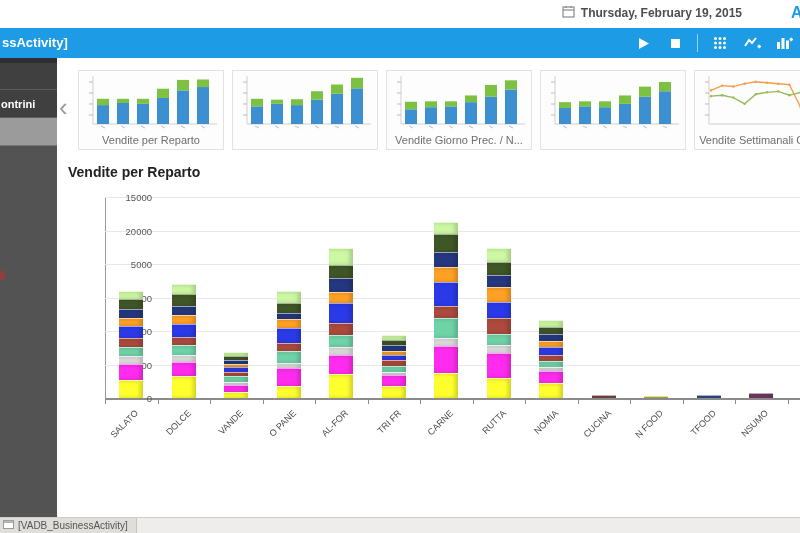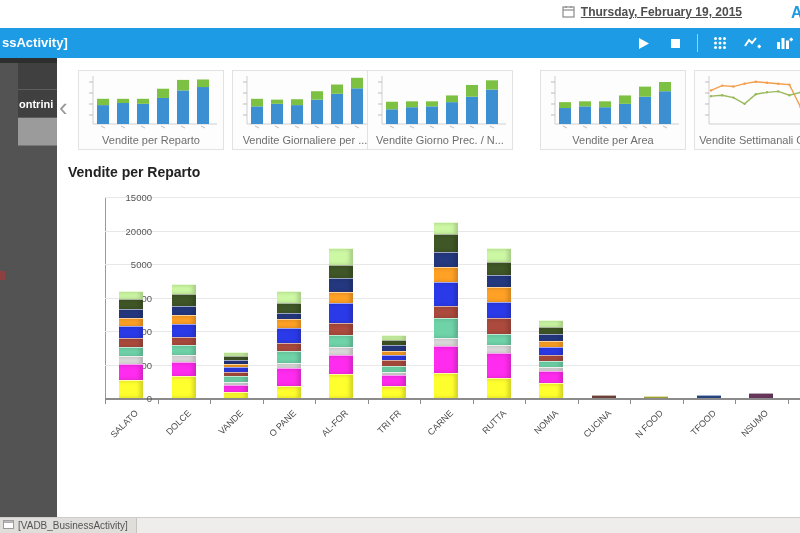--- a/index.html
+++ b/index.html
@@ -1,34 +1,34 @@
 <!DOCTYPE html>
 <html><head>
 <meta charset="utf-8">
 <style>
   * { margin:0; padding:0; box-sizing:border-box; }
   html,body { width:800px; height:533px; overflow:hidden; background:#fff;
               font-family:"Liberation Sans", sans-serif; }
 
   
   #topbar { position:absolute; left:0; top:0; width:800px; height:28px; background:#ffffff; }
-  #date-area { position:absolute; right:58px; top:5px; display:flex; gap:6px;
-               color:#4e4e4e; font-size:12px; font-weight:bold; cursor:pointer;text-decoration:underline; }
+  #date-area { position:absolute; right:58px; top:5px; display:flex; align-items:center; gap:6px;
+               color:#4e4e4e; font-size:12px; font-weight:bold; cursor:pointer; }
   #logo-a { position:absolute; left:791px; top:4px; color:#1d9be4; font-size:16px; font-weight:bold; }
 
   
   #toolbar { position:absolute; left:0; top:28px; width:800px; height:30px; background:#1d9be4; }
   #toolbar-title { position:absolute; left:2px; top:7px; color:#fff; font-size:13px; font-weight:bold; white-space:nowrap; }
   #toolbar-icons { position:absolute; right:6px; top:0; height:30px; display:flex; align-items:center; gap:12px; }
   .tb-ic { display:flex; align-items:center; justify-content:center; width:20px; height:20px; cursor:pointer; }
   .tb-sep { width:1px; height:18px; background:rgba(255,255,255,.55); }
 
   
   #sidebar { position:absolute; left:0; top:58px; width:57px; height:459px; background:#535353; }
-  .sb-item { width:100%; color:#fff; font-size:11px; font-weight:bold; display:flex; align-items:center; cursor:pointer;margin-left:18px; }
+  .sb-item { width:100%; color:#fff; font-size:11px; font-weight:bold; display:flex; align-items:center; cursor:pointer; }
   #sb-0 { height:5px;  background:#2e2e2e; }
   #sb-1 { height:27px; background:#404040; border-bottom:1px solid #5d5d5d; }
   #sb-2 { height:28px; background:#404040; border-bottom:1px solid #5d5d5d; padding-left:1px; }
   #sb-3 { height:28px; background:#9b9b9b; border-bottom:1px solid #777; }
   #sb-rest { position:relative; height:370px; background:#535353; }
   #sb-red-mark { position:absolute; left:0; top:125px; width:5px; height:9px; background:#8e4040; }
 
   
   #main { position:absolute; left:57px; top:58px; width:743px; height:459px; background:#fff; overflow:hidden; }
 
@@ -191,23 +191,22 @@
               <rect x="74" y="25.64" width="12" height="24.36" fill="#3c8fd0"></rect>
               <rect x="74" y="17.240000000000002" width="12" height="8.4" fill="#7cc142"></rect>
               <line x1="78" y1="52" x2="82" y2="54" stroke="#aaa" stroke-width="0.8"></line>
               <rect x="94" y="19.76" width="12" height="30.24" fill="#3c8fd0"></rect>
               <rect x="94" y="10.520000000000001" width="12" height="9.24" fill="#7cc142"></rect>
               <line x1="98" y1="52" x2="102" y2="54" stroke="#aaa" stroke-width="0.8"></line>
               <rect x="114" y="14.300000000000004" width="12" height="35.699999999999996" fill="#3c8fd0"></rect>
               <rect x="114" y="3.8000000000000043" width="12" height="10.5" fill="#7cc142"></rect>
               <line x1="118" y1="52" x2="122" y2="54" stroke="#aaa" stroke-width="0.8"></line>
             </svg></div>
-          <div class="thumb-cap">Vendite Giornaliere per ...</div>
-        </div>
-        <div class="thumb-card" style="left: 310px;">
+        </div>
+        <div class="thumb-card" style="left: 329px;">
           <div class="thumb-chart"><svg width="138" height="58" viewBox="0 0 138 58">
               <line x1="10" y1="2" x2="10" y2="50" stroke="#cfcfcf" stroke-width="1"></line>
               <line x1="10" y1="50" x2="134" y2="50" stroke="#cfcfcf" stroke-width="1"></line>
               <line x1="6" y1="8" x2="10" y2="8" stroke="#bbb" stroke-width="1"></line>
               <line x1="6" y1="19" x2="10" y2="19" stroke="#bbb" stroke-width="1"></line>
               <line x1="6" y1="30" x2="10" y2="30" stroke="#bbb" stroke-width="1"></line>
               <line x1="6" y1="41" x2="10" y2="41" stroke="#bbb" stroke-width="1"></line>
               <rect x="14" y="35.3" width="12" height="14.7" fill="#3c8fd0"></rect>
               <rect x="14" y="27.74" width="12" height="7.56" fill="#7cc142"></rect>
               <line x1="18" y1="52" x2="22" y2="54" stroke="#aaa" stroke-width="0.8"></line>
@@ -249,21 +248,20 @@
               <rect x="74" y="29.84" width="12" height="20.16" fill="#3c8fd0"></rect>
               <rect x="74" y="21.439999999999998" width="12" height="8.4" fill="#7cc142"></rect>
               <line x1="78" y1="52" x2="82" y2="54" stroke="#aaa" stroke-width="0.8"></line>
               <rect x="94" y="22.7" width="12" height="27.3" fill="#3c8fd0"></rect>
               <rect x="94" y="12.62" width="12" height="10.08" fill="#7cc142"></rect>
               <line x1="98" y1="52" x2="102" y2="54" stroke="#aaa" stroke-width="0.8"></line>
               <rect x="114" y="17.240000000000002" width="12" height="32.76" fill="#3c8fd0"></rect>
               <rect x="114" y="8.000000000000002" width="12" height="9.24" fill="#7cc142"></rect>
               <line x1="118" y1="52" x2="122" y2="54" stroke="#aaa" stroke-width="0.8"></line>
             </svg></div>
-          <div class="thumb-cap">Vendite per Area</div>
         </div>
         <div class="thumb-card" style="left: 637px;">
           <div class="thumb-chart"><svg width="138" height="58" viewBox="0 0 138 58">
               <line x1="10" y1="2" x2="10" y2="50" stroke="#cfcfcf" stroke-width="1"></line>
               <line x1="10" y1="50" x2="134" y2="50" stroke="#cfcfcf" stroke-width="1"></line>
               <line x1="6" y1="8" x2="10" y2="8" stroke="#bbb" stroke-width="1"></line>
               <line x1="6" y1="19" x2="10" y2="19" stroke="#bbb" stroke-width="1"></line>
               <line x1="6" y1="30" x2="10" y2="30" stroke="#bbb" stroke-width="1"></line>
               <line x1="6" y1="41" x2="10" y2="41" stroke="#bbb" stroke-width="1"></line>
               <polyline points="12,16.4 23.2,11.600000000000001 34.4,12.560000000000002 45.599999999999994,9.68 56.8,7.760000000000005 68,8.719999999999999 79.19999999999999,9.68 90.39999999999999,10.64 101.6,33.2 112.8,12.560000000000002 124,7.760000000000005 135.2,9.68" fill="none" stroke="#f49e4c" stroke-width="1.4"></polyline>

